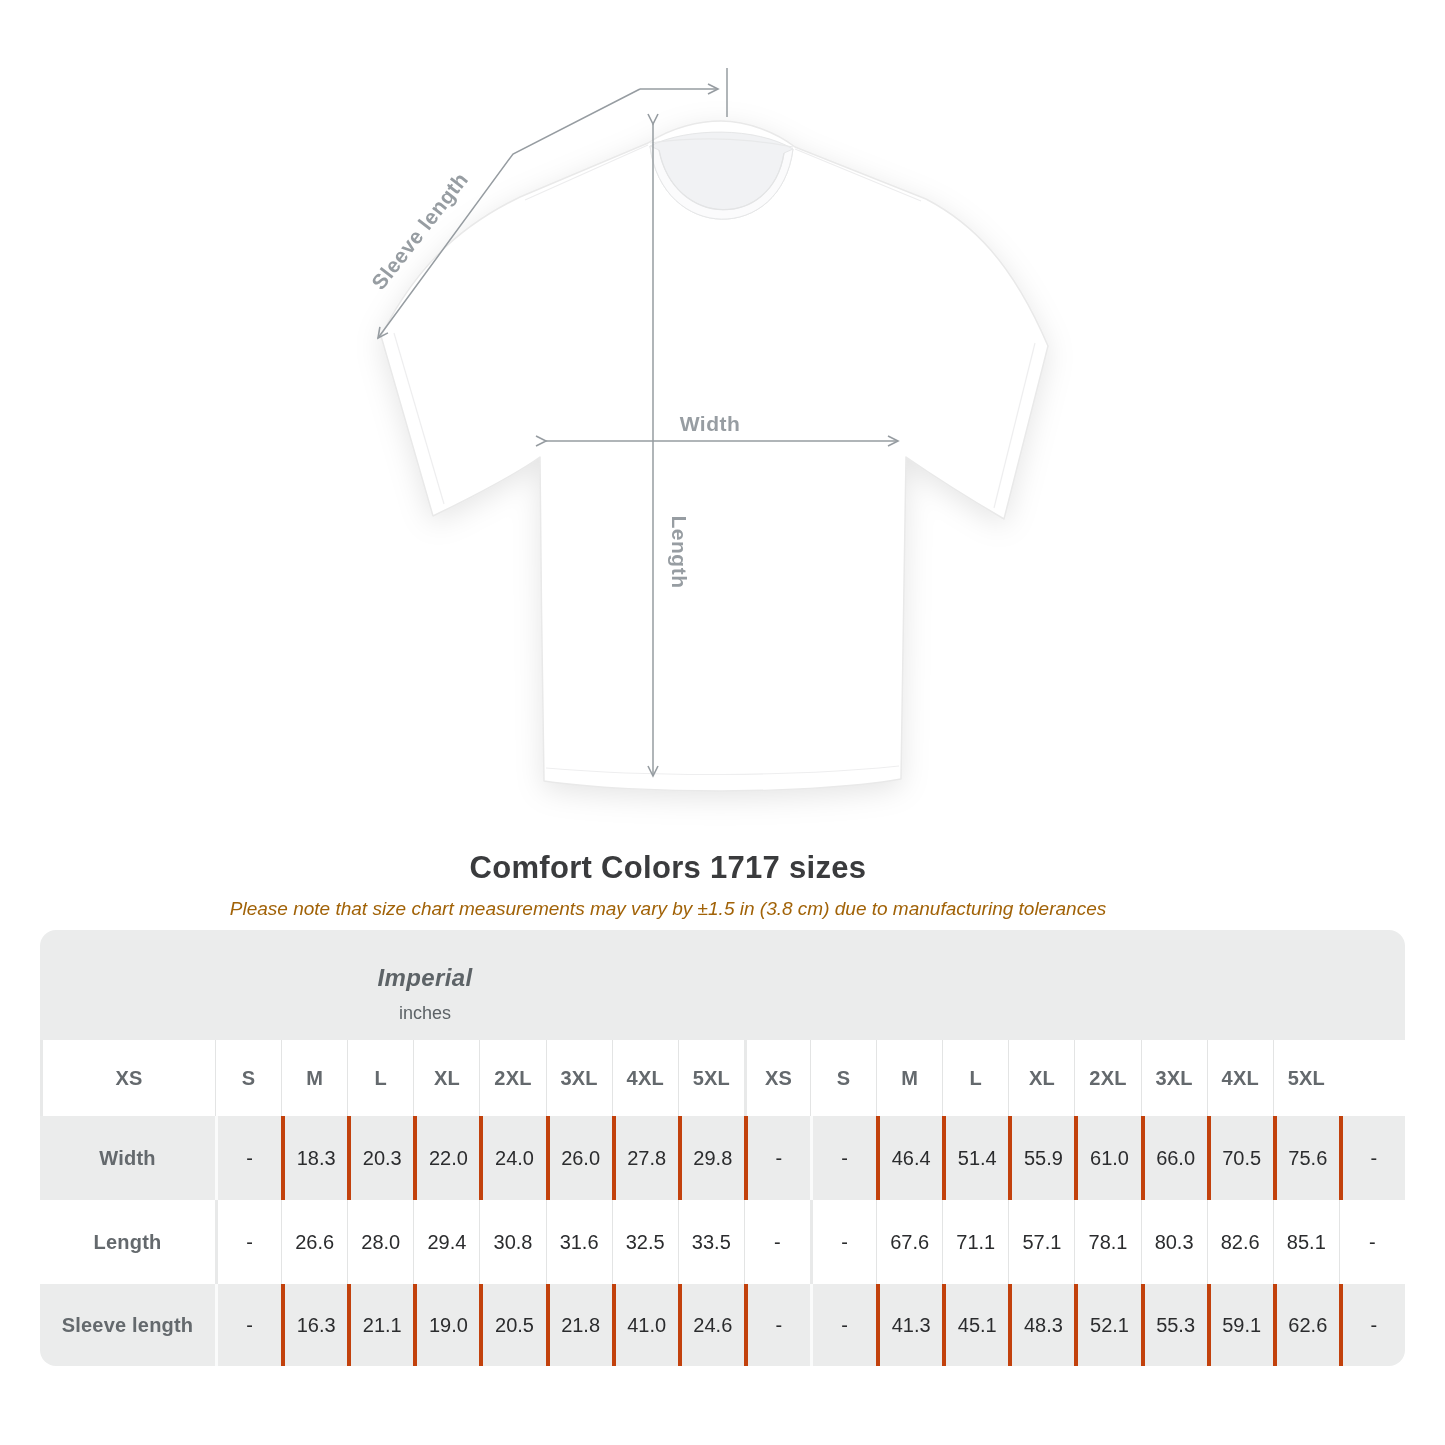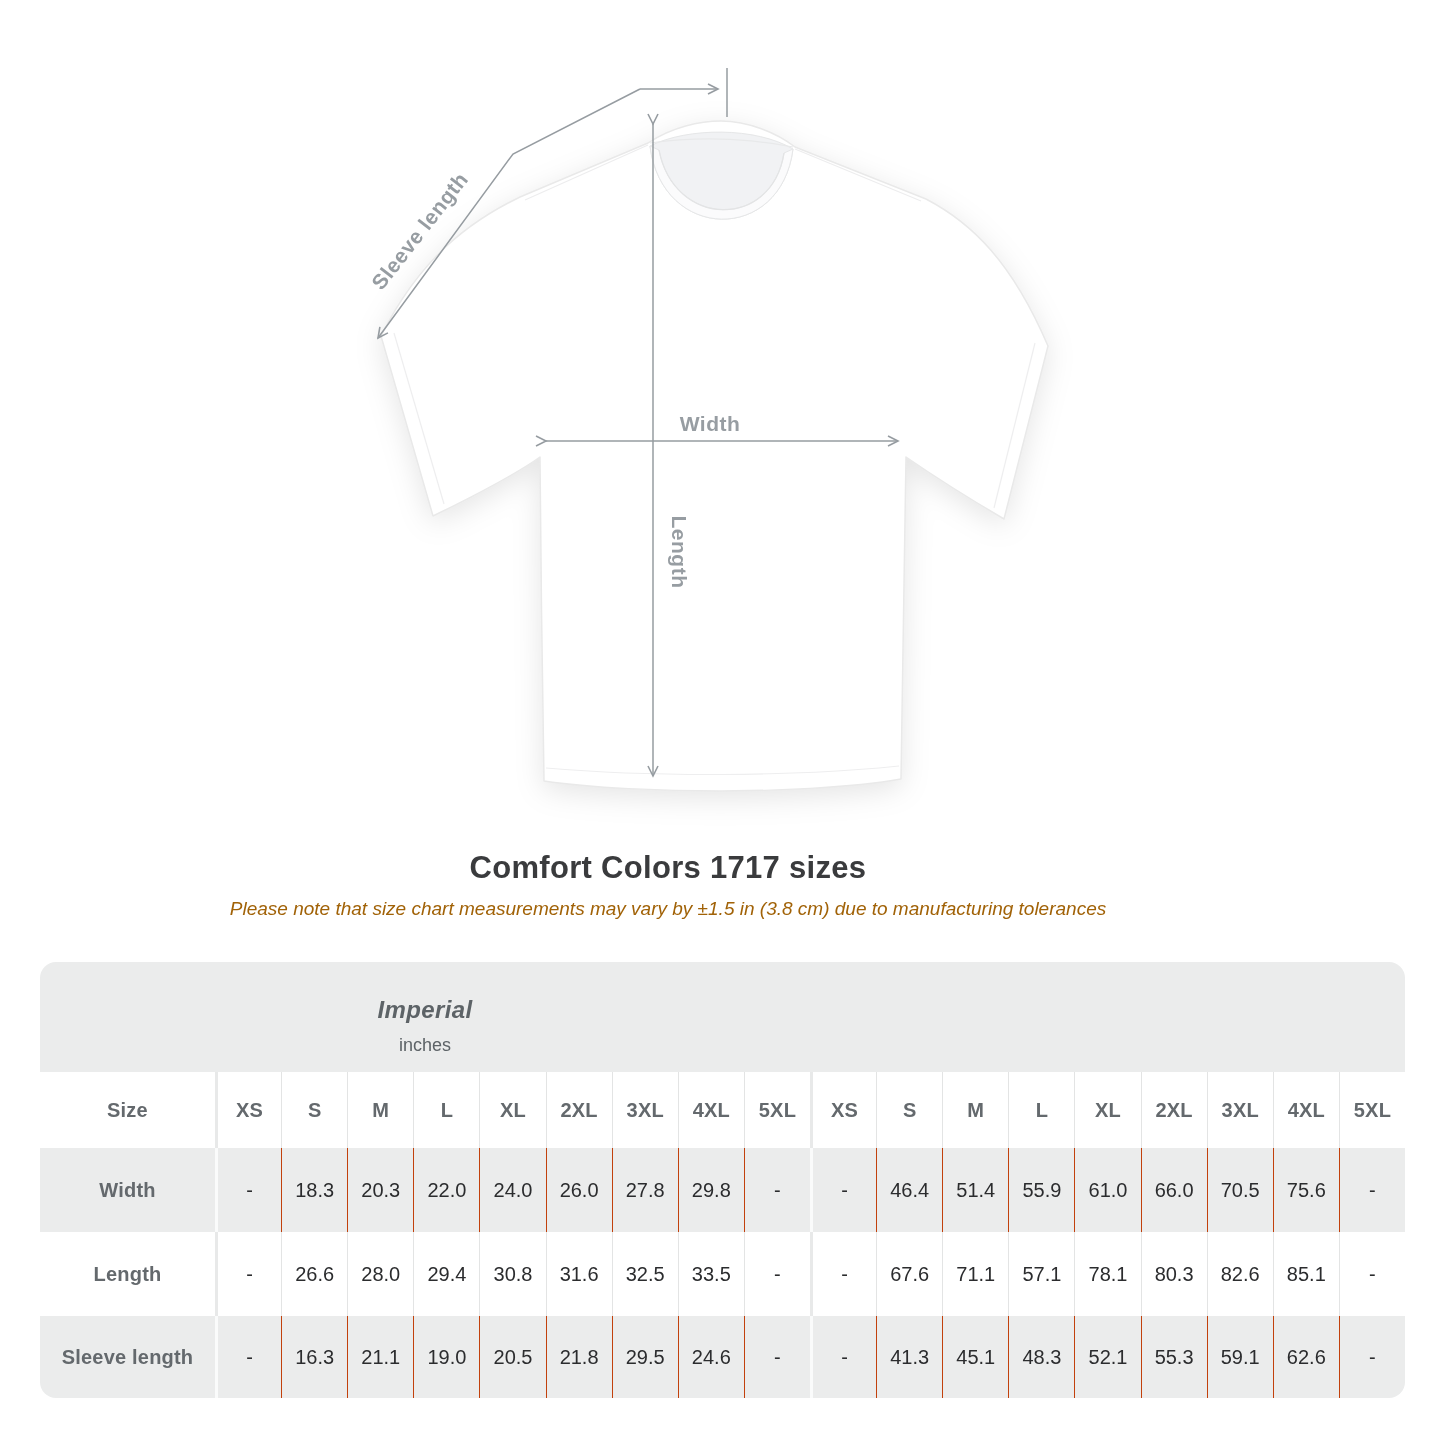--- a/index.html
+++ b/index.html
@@ -13,33 +13,33 @@
   .lbl-width{left:710px;top:424px;transform:translate(-50%,-50%);}
   .lbl-length{left:679px;top:552px;transform:translate(-50%,-50%) rotate(90deg);}
   .lbl-sleeve{left:420px;top:231px;transform:translate(-50%,-50%) rotate(-52deg);}
 
   
   .title-block{position:absolute;left:0;top:850px;width:1336px;text-align:center;}
   .chart-title{font-size:31px;font-weight:bold;color:#3a3b3d;letter-spacing:.3px;}
   .chart-subtitle{margin-top:12px;font-size:19px;font-style:italic;color:#a16207;}
 
   
-  .tbl{position:absolute;left:40px;top:962px;width:1365px;height:436px;border-radius:16px;overflow:hidden;}
+  .tbl{position:absolute;left:40px;top:930px;width:1365px;height:436px;border-radius:16px;overflow:hidden;}
   .grow,.row{display:grid;grid-template-columns:175px repeat(18,1fr);}
   .grow{height:110px;background:#ebecec;}
   .g1{grid-column:1/11;} .g2{grid-column:11/20;}
   .gcell{display:flex;flex-direction:column;align-items:center;justify-content:center;padding-top:18px;}
   .gname{font-size:24px;font-weight:bold;font-style:italic;color:#5d6367;letter-spacing:.4px;}
   .gsub{margin-top:11px;font-size:18px;color:#5d6367;}
   .row.white{background:#ffffff;} .row.gray{background:#ebecec;}
   .size-row{height:76px;} .r-width{height:84px;} .r-length{height:84px;} .r-sleeve{height:82px;}
   .c{display:flex;align-items:center;justify-content:center;}
   .row.white .c{border-left:1px solid #e3e4e4;}
   .row.white .c.s{border-left:3px solid #e8e9e9;}
-  .row.gray .c{border-left:1px solid #c2410c;}
+  .row.gray .c{border-left:4px solid #c2410c;}
   .row.gray .c.s{border-left:3px solid #fafbfb;}
   .row .c:first-child{border-left:none;}
   .hdr{font-size:20px;font-weight:bold;color:#64696d;letter-spacing:.2px;}
   .val{font-size:20px;color:#2b2c2e;}
 </style>
 </head>
 <body>
 
 <div class="page">
 
@@ -112,21 +112,20 @@
   <div class="tbl">
 
     <div class="grow">
       <div class="gcell g1">
         <div class="gname">Imperial</div>
         <div class="gsub">inches</div>
       </div>
     </div>
 
     <div class="row white size-row">
-      <div class="c hdr">Size</div>
       <div class="c hdr s">XS</div>
       <div class="c hdr">S</div>
       <div class="c hdr">M</div>
       <div class="c hdr">L</div>
       <div class="c hdr">XL</div>
       <div class="c hdr">2XL</div>
       <div class="c hdr">3XL</div>
       <div class="c hdr">4XL</div>
       <div class="c hdr">5XL</div>
       <div class="c hdr s">XS</div>
@@ -185,21 +184,21 @@
     </div>
 
     <div class="row gray r-sleeve">
       <div class="c hdr">Sleeve length</div>
       <div class="c val s">-</div>
       <div class="c val">16.3</div>
       <div class="c val">21.1</div>
       <div class="c val">19.0</div>
       <div class="c val">20.5</div>
       <div class="c val">21.8</div>
-      <div class="c val">29.5</div>
+      <div class="c val">41.0</div>
       <div class="c val">24.6</div>
       <div class="c val">-</div>
       <div class="c val s">-</div>
       <div class="c val">41.3</div>
       <div class="c val">45.1</div>
       <div class="c val">48.3</div>
       <div class="c val">52.1</div>
       <div class="c val">55.3</div>
       <div class="c val">59.1</div>
       <div class="c val">62.6</div>

